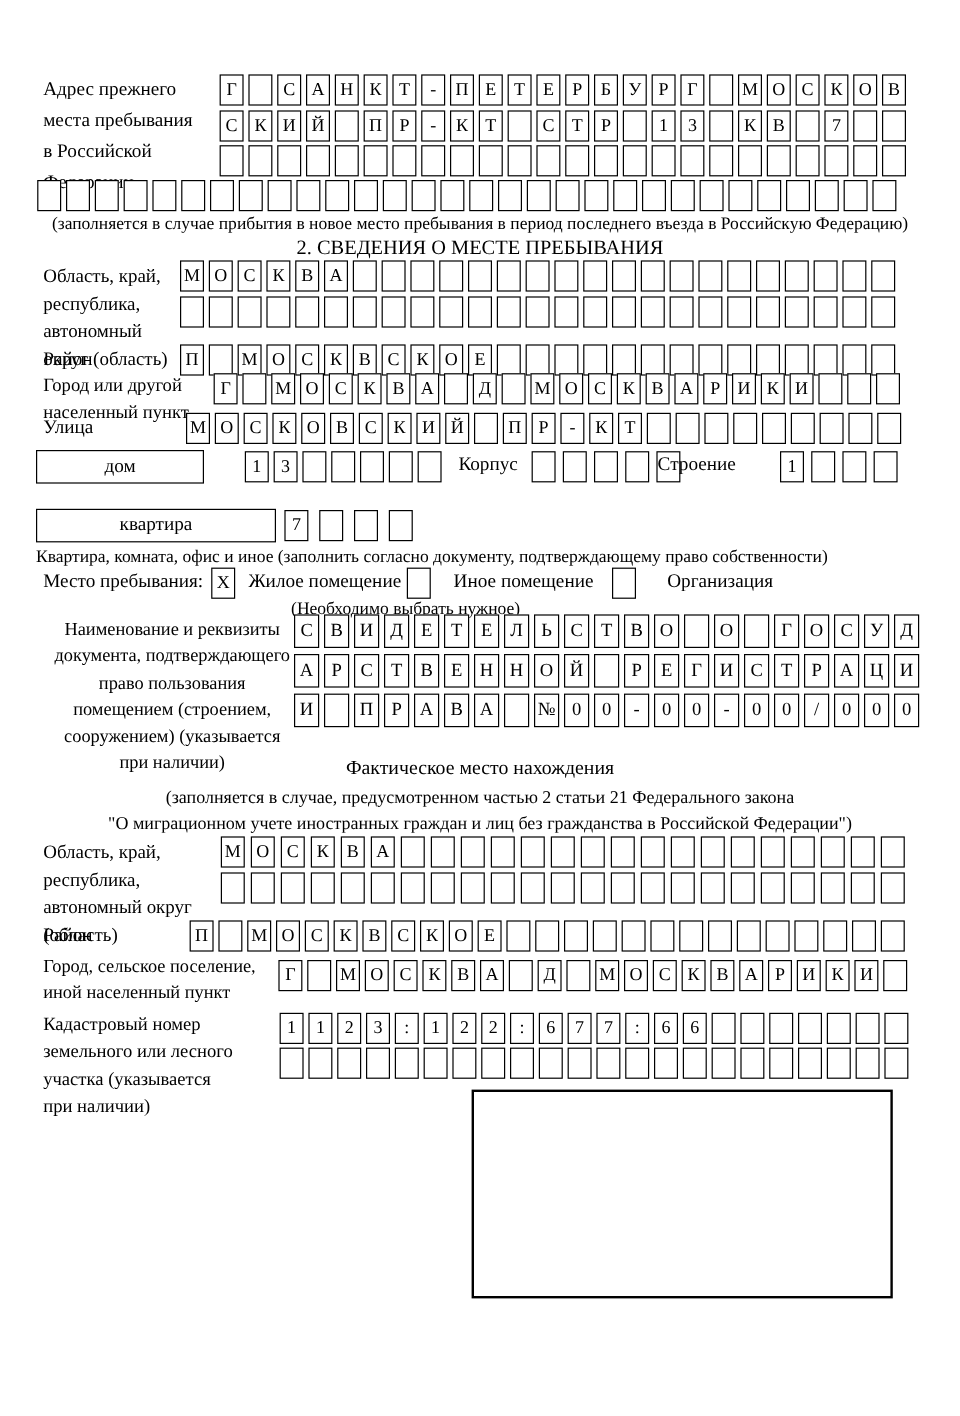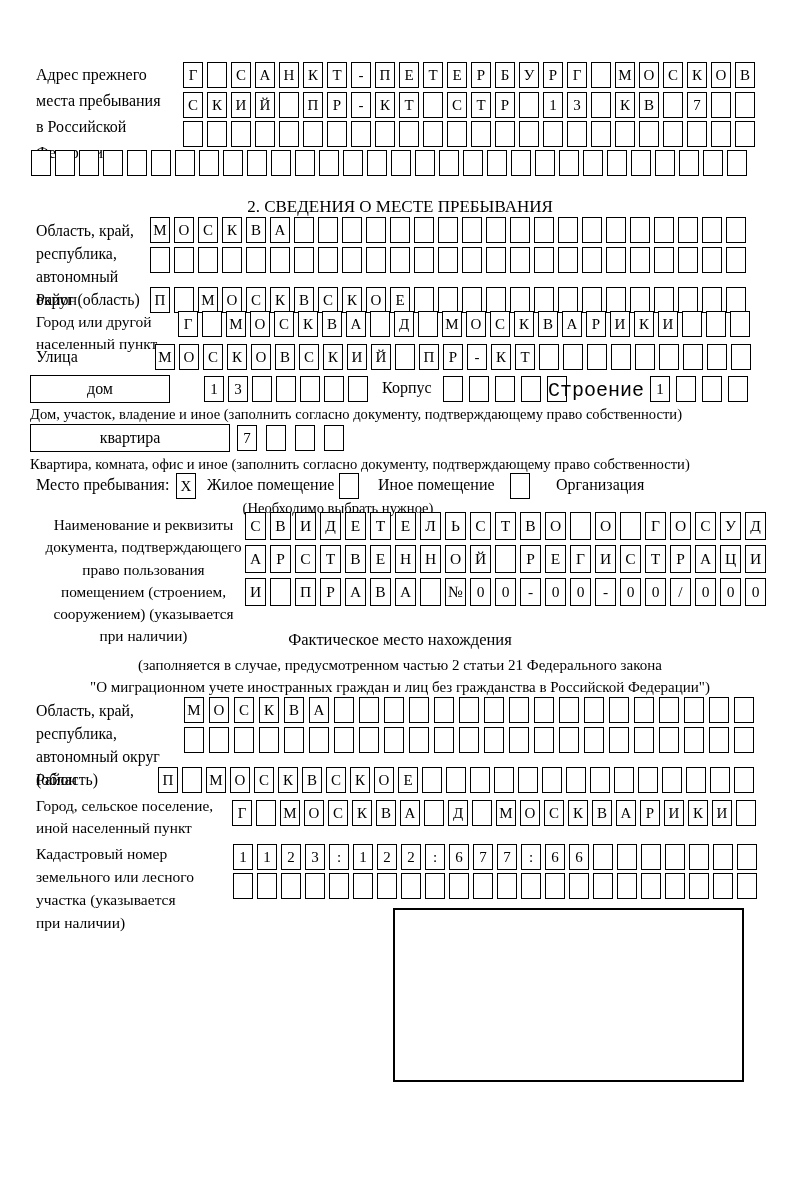--- a/index.html
+++ b/index.html
@@ -141,20 +141,21 @@
       <span class="cell"></span>
       <span class="cell"></span>
       <span class="cell"></span>
       <span class="cell"></span>
       <span class="cell"></span>
       <span class="cell"></span>
       <span class="cell"></span>
       <span class="cell"></span>
       <span class="cell"></span>
     </div>
+  <div class="note center" style="top:179px;">(заполняется в случае прибытия в новое место пребывания в период последнего въезда в Российскую Федерацию)</div>
 
   <div class="abs center bold" style="top:197px;font-size:17px;">2. СВЕДЕНИЯ О МЕСТЕ ПРЕБЫВАНИЯ</div>
 
   <div class="lbl" style="left:36px;top:219px;line-height:23px;font-size:15.8px;">Область, край,
 республика,
 автономный
 округ (область)</div>
   <div class="row" style="left:150px;top:217px;">
       <span class="cell filled">М</span>
       <span class="cell filled">О</span>
@@ -308,28 +309,27 @@
       <span class="cell"></span>
     </div>
   <div class="abs" style="left:382px;top:379px;font-size:16px;">Корпус</div>
   <div class="row g6" style="left:443px;top:376px;">
       <span class="cell"></span>
       <span class="cell"></span>
       <span class="cell"></span>
       <span class="cell"></span>
       <span class="cell"></span>
     </div>
-  <div class="abs" style="left:548px;top:379px;font-size:20px;font-family:Liberation Mono, monospace;">Строение</div>
+  <div class="abs" style="left:548px;top:379px;font-size:16px;">Строение</div>
   <div class="row g6" style="left:650px;top:376px;">
       <span class="cell filled">1</span>
       <span class="cell"></span>
       <span class="cell"></span>
       <span class="cell"></span>
     </div>
-  <div class="note" style="left:30px;top:406px;">Дом, участок, владение и иное (заполнить согласно документу, подтверждающему право собственности)</div>
 
   <div class="fieldbox" style="left:30px;top:424px;width:200px;">квартира</div>
   <div class="row g9" style="left:237px;top:425px;">
       <span class="cell filled">7</span>
       <span class="cell"></span>
       <span class="cell"></span>
       <span class="cell"></span>
     </div>
   <div class="note" style="left:30px;top:456px;">Квартира, комната, офис и иное (заполнить согласно документу, подтверждающему право собственности)</div>
 

